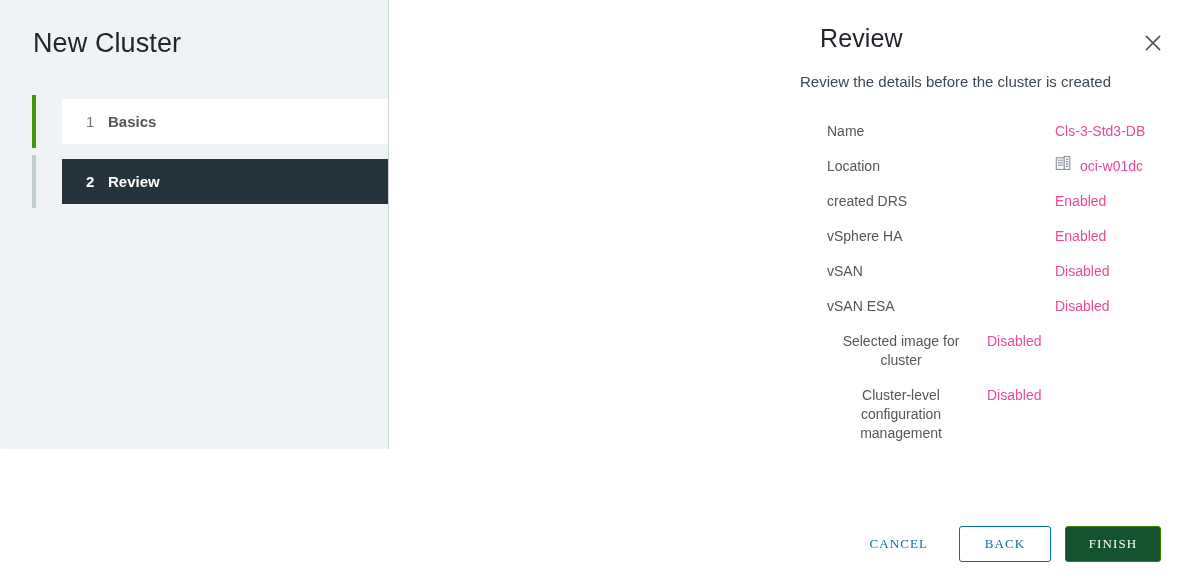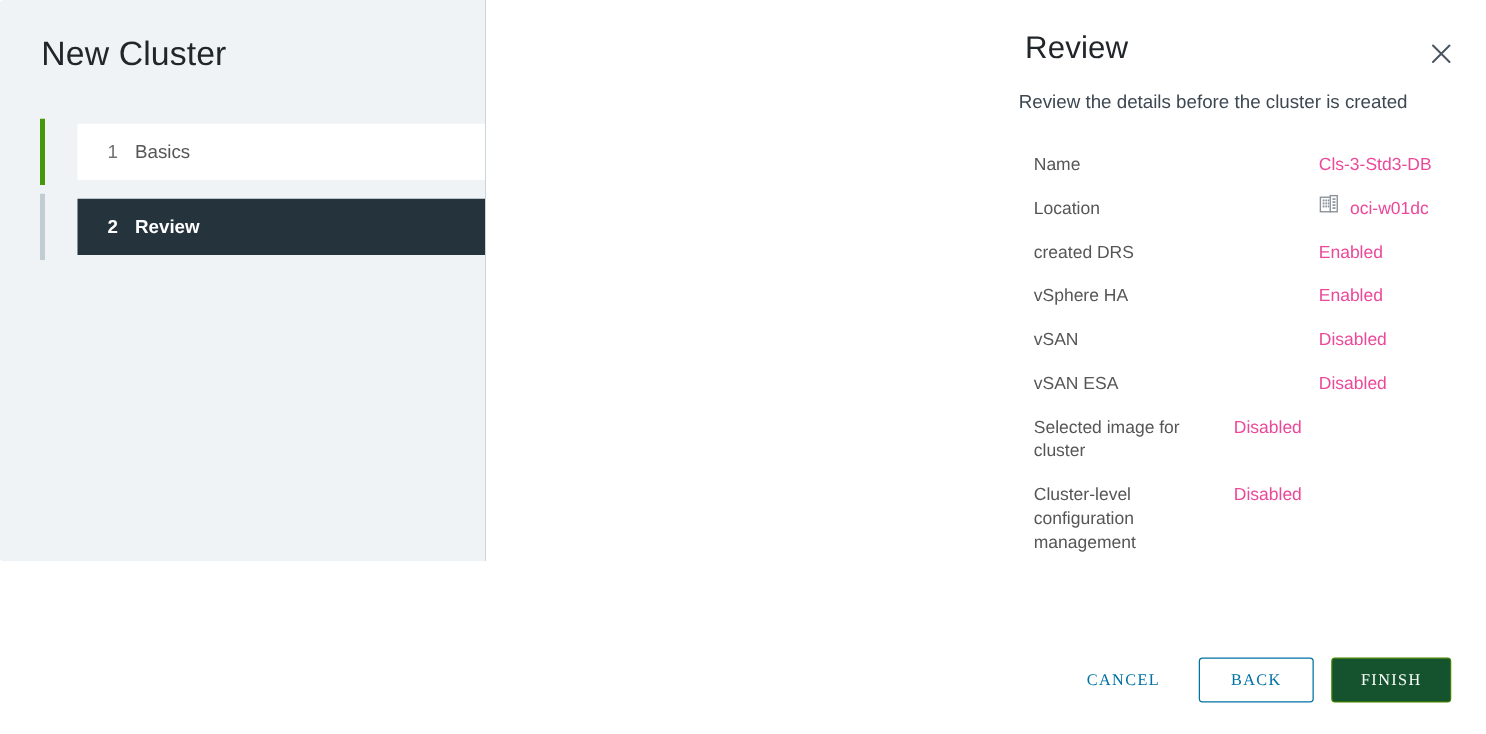--- a/index.html
+++ b/index.html
@@ -98,21 +98,21 @@
   .step-number {
     font-size: 15px;
     color: #737373;
     width: 22px;
     flex: 0 0 22px;
     font-weight: 400;
   }
   .step-label {
     font-size: 15px;
     color: #565656;
-    font-weight: 400;
+    font-weight: 700;
     white-space: nowrap;
   }
   .step.active .step-number,
   .step.active .step-label {
     color: #ffffff;
     font-weight: 600;
   }
 
   
   .wizard-main {
@@ -144,21 +144,21 @@
     left: 431px;
     top: 24px;
     font-size: 25px;
     font-weight: 200;
     color: #21262b;
     letter-spacing: 0.1px;
     white-space: nowrap;
   }
   .page-subtitle {
     position: absolute;
-    left: 426px;
+    left: 411px;
     top: 73px;
     font-size: 15px;
     font-weight: 300;
     color: #3d4853;
     white-space: nowrap;
   }
 
   .summary {
     position: absolute;
     left: 438px;
@@ -174,21 +174,21 @@
   .summary-label {
     flex: 0 0 228px;
     width: 228px;
     font-size: 14px;
     line-height: 19px;
     color: #565656;
     font-weight: 400;
     padding-right: 12px;
     box-sizing: border-box;
   }
-  .summary-label.narrow { max-width: 160px; }
+  .summary-label.narrow { max-width: 160px; text-align: center; }
   .summary-value {
     flex: 1 1 auto;
     font-size: 14px;
     line-height: 19px;
     color: #ec4899;
     display: flex;
     align-items: flex-start;
     gap: 8px;
     font-weight: 400;
   }

